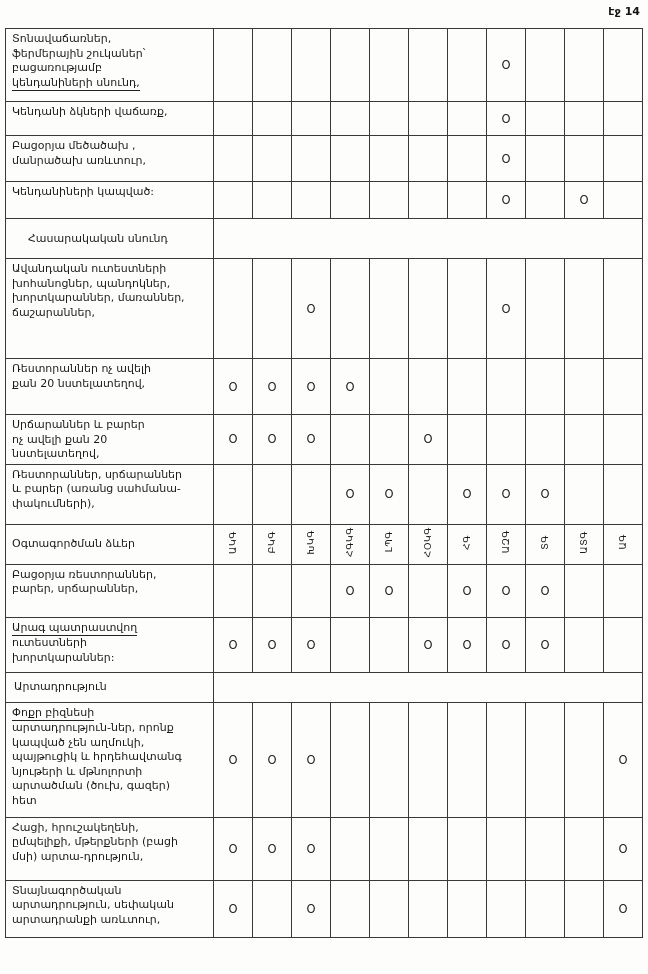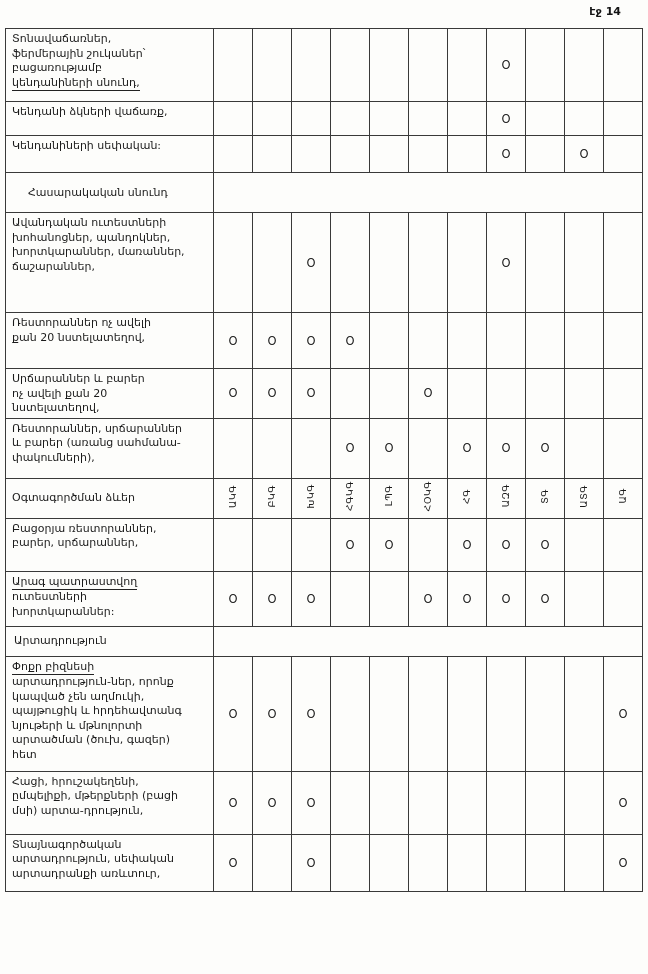--- a/index.html
+++ b/index.html
@@ -5,21 +5,21 @@
   html,body { margin:0; padding:0; background:#ffffff; }
   .page {
     position:relative;
     width:648px; height:974px;
     background:#fdfdfb;
     font-family:"DejaVu Sans", sans-serif;
     color:#1e1e1e;
     overflow:hidden;
   }
   .page-number {
-    position:absolute; top:5px; right:27px;
+    position:absolute; top:5px; right:8px;
     font-size:11px; font-weight:bold; color:#141414;
   }
   table.zoning {
     position:absolute; top:28px; left:5px;
     border-collapse:collapse; table-layout:fixed;
     width:638px;
   }
   table.zoning td {
     border:1px solid #393939;
     box-sizing:border-box;
@@ -99,23 +99,40 @@
           <td class="mark-cell"></td>
           <td class="mark-cell"></td>
           <td class="mark-cell"></td>
           <td class="mark-cell"></td>
           <td class="mark-cell"></td>
           <td class="mark-cell"><span>O</span></td>
           <td class="mark-cell"></td>
           <td class="mark-cell"></td>
           <td class="mark-cell"></td>
         </tr>
+        <tr style="height: 46px;">
+          <td class="label-cell">
+            <div><span>Բացօրյա մեծածախ ,</span></div>
+            <div><span>մանրածախ առևտուր,</span></div>
+          </td>
+          <td class="mark-cell"></td>
+          <td class="mark-cell"></td>
+          <td class="mark-cell"></td>
+          <td class="mark-cell"></td>
+          <td class="mark-cell"></td>
+          <td class="mark-cell"></td>
+          <td class="mark-cell"></td>
+          <td class="mark-cell"><span>O</span></td>
+          <td class="mark-cell"></td>
+          <td class="mark-cell"></td>
+          <td class="mark-cell"></td>
+        </tr>
         <tr style="height: 37px;">
           <td class="label-cell">
-            <div><span>Կենդանիների սեփական:</span></div>
+            <div><span>Կենդանիների կապված:</span></div>
           </td>
           <td class="mark-cell"></td>
           <td class="mark-cell"></td>
           <td class="mark-cell"></td>
           <td class="mark-cell"></td>
           <td class="mark-cell"></td>
           <td class="mark-cell"></td>
           <td class="mark-cell"></td>
           <td class="mark-cell"><span>O</span></td>
           <td class="mark-cell"></td>

